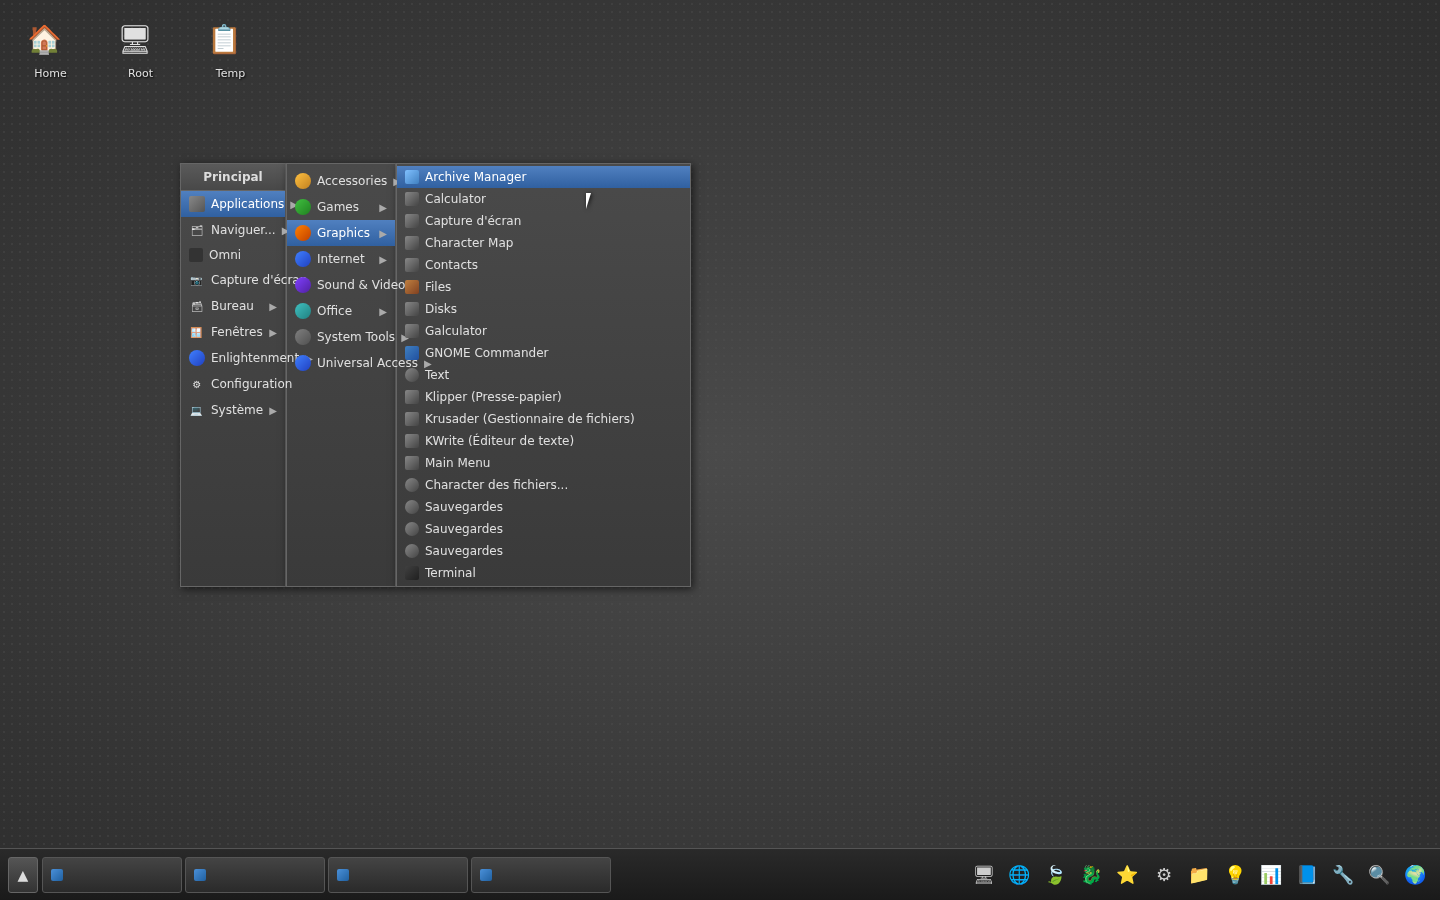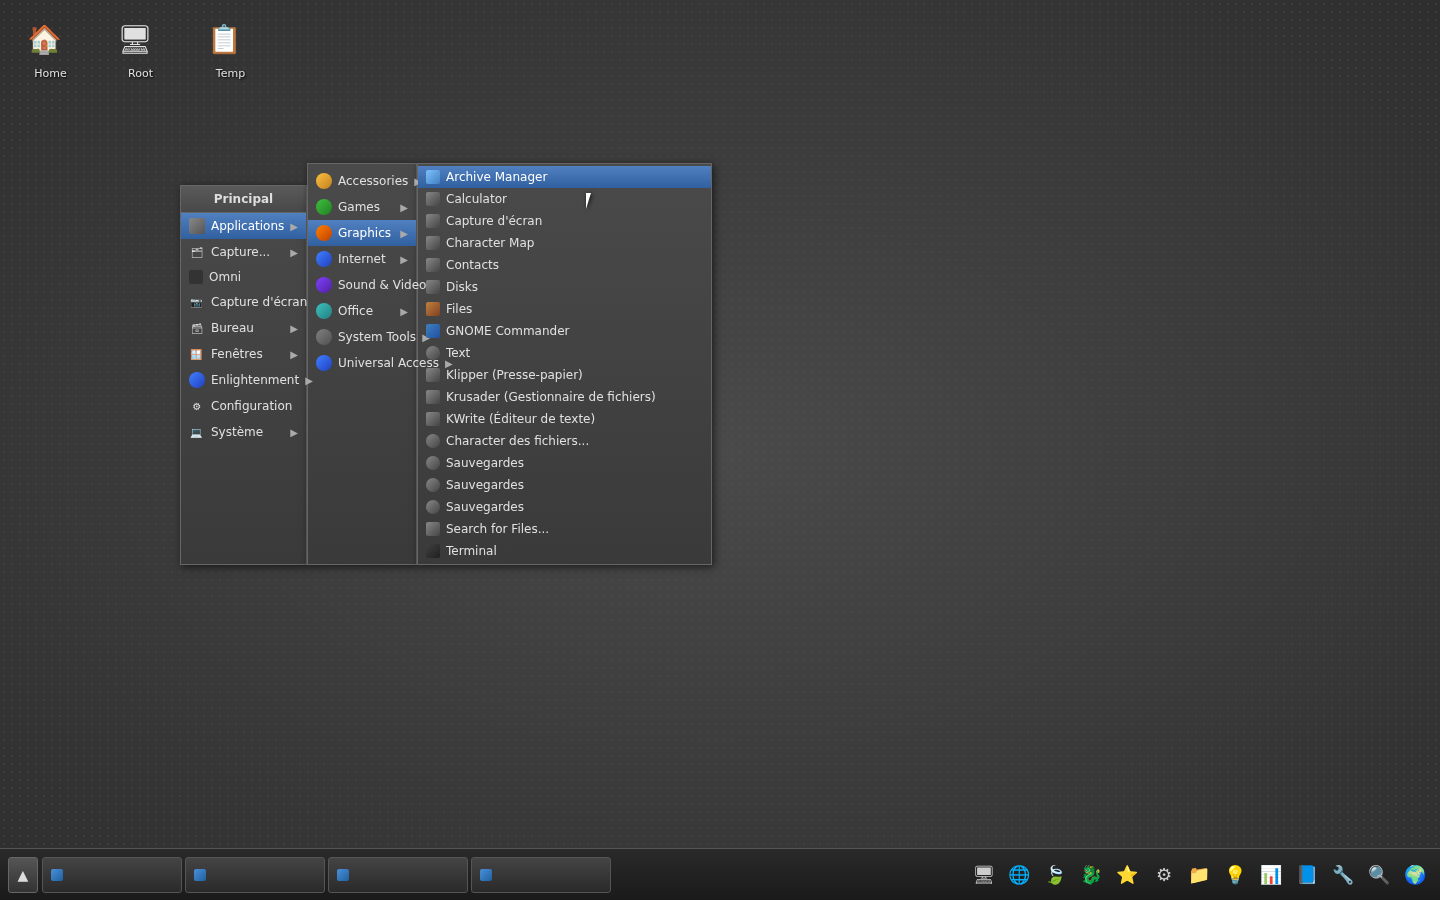--- a/index.html
+++ b/index.html
@@ -142,25 +142,24 @@
     .menu-container {
       position: absolute;
       top: 163px;
       left: 180px;
       display: flex;
       z-index: 100;
     }
 
     
     .principal-panel {
-      width: 127px;
+      width: 106px;
       background: linear-gradient(180deg, #4a4a4a 0%, #3a3a3a 100%);
       border: 1px solid #666;
       box-shadow: 2px 2px 8px rgba(0,0,0,0.6);
-      margin-top: 22px;
     }
 
     .principal-header {
       background: linear-gradient(180deg, #5a5a5a 0%, #484848 100%);
       text-align: center;
       padding: 6px 4px;
       font-size: 12px;
       color: #ddd;
       border-bottom: 1px solid #666;
       font-weight: bold;
@@ -296,21 +295,21 @@
     <div class="principal-header">Principal</div>
 
     <div class="menu-item active">
       <div class="item-icon icon-apps"></div>
       <span class="item-label">Applications</span>
       <span class="arrow">▶</span>
     </div>
 
     <div class="menu-item">
       <div class="item-icon" style="font-size:10px;">🗂</div>
-      <span class="item-label">Capture...</span>
+      <span class="item-label">Naviguer...</span>
       <span class="arrow">▶</span>
     </div>
 
     <div class="menu-item">
       <div class="item-icon" style="width:14px;height:14px;background:#333;border-radius:2px;"></div>
       <span class="item-label">Omni</span>
     </div>
 
     <div class="menu-item">
       <div class="item-icon" style="font-size:10px;">📷</div>
@@ -419,29 +418,33 @@
       <div class="icon-circle" style="background:linear-gradient(135deg,#888,#444);border-radius:2px;"></div>
       <span class="item-label">Character Map</span>
     </div>
 
     <div class="menu-item">
       <div class="icon-circle" style="background:linear-gradient(135deg,#888,#444);border-radius:2px;"></div>
       <span class="item-label">Contacts</span>
     </div>
 
     <div class="menu-item">
-      <div class="icon-circle" style="background:linear-gradient(135deg,#888,#444);border-radius:2px;"></div>
-      <span class="item-label">Disks</span>
-    </div>
-
-    <div class="menu-item">
       <div class="icon-circle" style="background:linear-gradient(135deg,#c08040,#804020);border-radius:2px;"></div>
       <span class="item-label">Files</span>
     </div>
 
+    <div class="menu-item">
+      <div class="icon-circle" style="background:linear-gradient(135deg,#888,#444);border-radius:2px;"></div>
+      <span class="item-label">Disks</span>
+    </div>
+
+    <div class="menu-item">
+      <div class="icon-circle" style="background:linear-gradient(135deg,#888,#444);border-radius:2px;"></div>
+      <span class="item-label">Galculator</span>
+    </div>
 
 
 
     <div class="menu-item">
       <div class="icon-circle" style="background:linear-gradient(135deg,#4080c0,#2050a0);border-radius:2px;"></div>
       <span class="item-label">GNOME Commander</span>
     </div>
 
     <div class="menu-item">
       <div class="icon-circle" style="background:linear-gradient(135deg,#888,#444);border-radius:50%;"></div>
@@ -456,20 +459,24 @@
     <div class="menu-item">
       <div class="icon-circle" style="background:linear-gradient(135deg,#888,#444);border-radius:2px;"></div>
       <span class="item-label">Krusader (Gestionnaire de fichiers)</span>
     </div>
 
     <div class="menu-item">
       <div class="icon-circle" style="background:linear-gradient(135deg,#888,#444);border-radius:2px;"></div>
       <span class="item-label">KWrite (Éditeur de texte)</span>
     </div>
 
+    <div class="menu-item">
+      <div class="icon-circle" style="background:linear-gradient(135deg,#888,#444);border-radius:2px;"></div>
+      <span class="item-label">Main Menu</span>
+    </div>
 
 
     <div class="menu-item">
       <div class="icon-circle" style="background:linear-gradient(135deg,#888,#444);border-radius:50%;"></div>
       <span class="item-label">Character des fichiers...</span>
     </div>
 
     <div class="menu-item">
       <div class="icon-circle" style="background:linear-gradient(135deg,#888,#444);border-radius:50%;"></div>
       <span class="item-label">Sauvegardes</span>
@@ -479,24 +486,20 @@
       <div class="icon-circle" style="background:linear-gradient(135deg,#888,#444);border-radius:50%;"></div>
       <span class="item-label">Sauvegardes</span>
     </div>
 
     <div class="menu-item">
       <div class="icon-circle" style="background:linear-gradient(135deg,#888,#444);border-radius:50%;"></div>
       <span class="item-label">Sauvegardes</span>
     </div>
 
 
-    <div class="menu-item">
-      <div class="icon-circle" style="background:linear-gradient(135deg,#888,#444);border-radius:2px;"></div>
-      <span class="item-label">Search for Files...</span>
-    </div>
 
     <div class="menu-item">
       <div class="icon-circle" style="background:linear-gradient(135deg,#404040,#202020);border-radius:2px;"></div>
       <span class="item-label">Terminal</span>
     </div>
 
   </div>
 </div>
 
 <div class="cursor" style="left: 586px; top: 193px;"></div>

